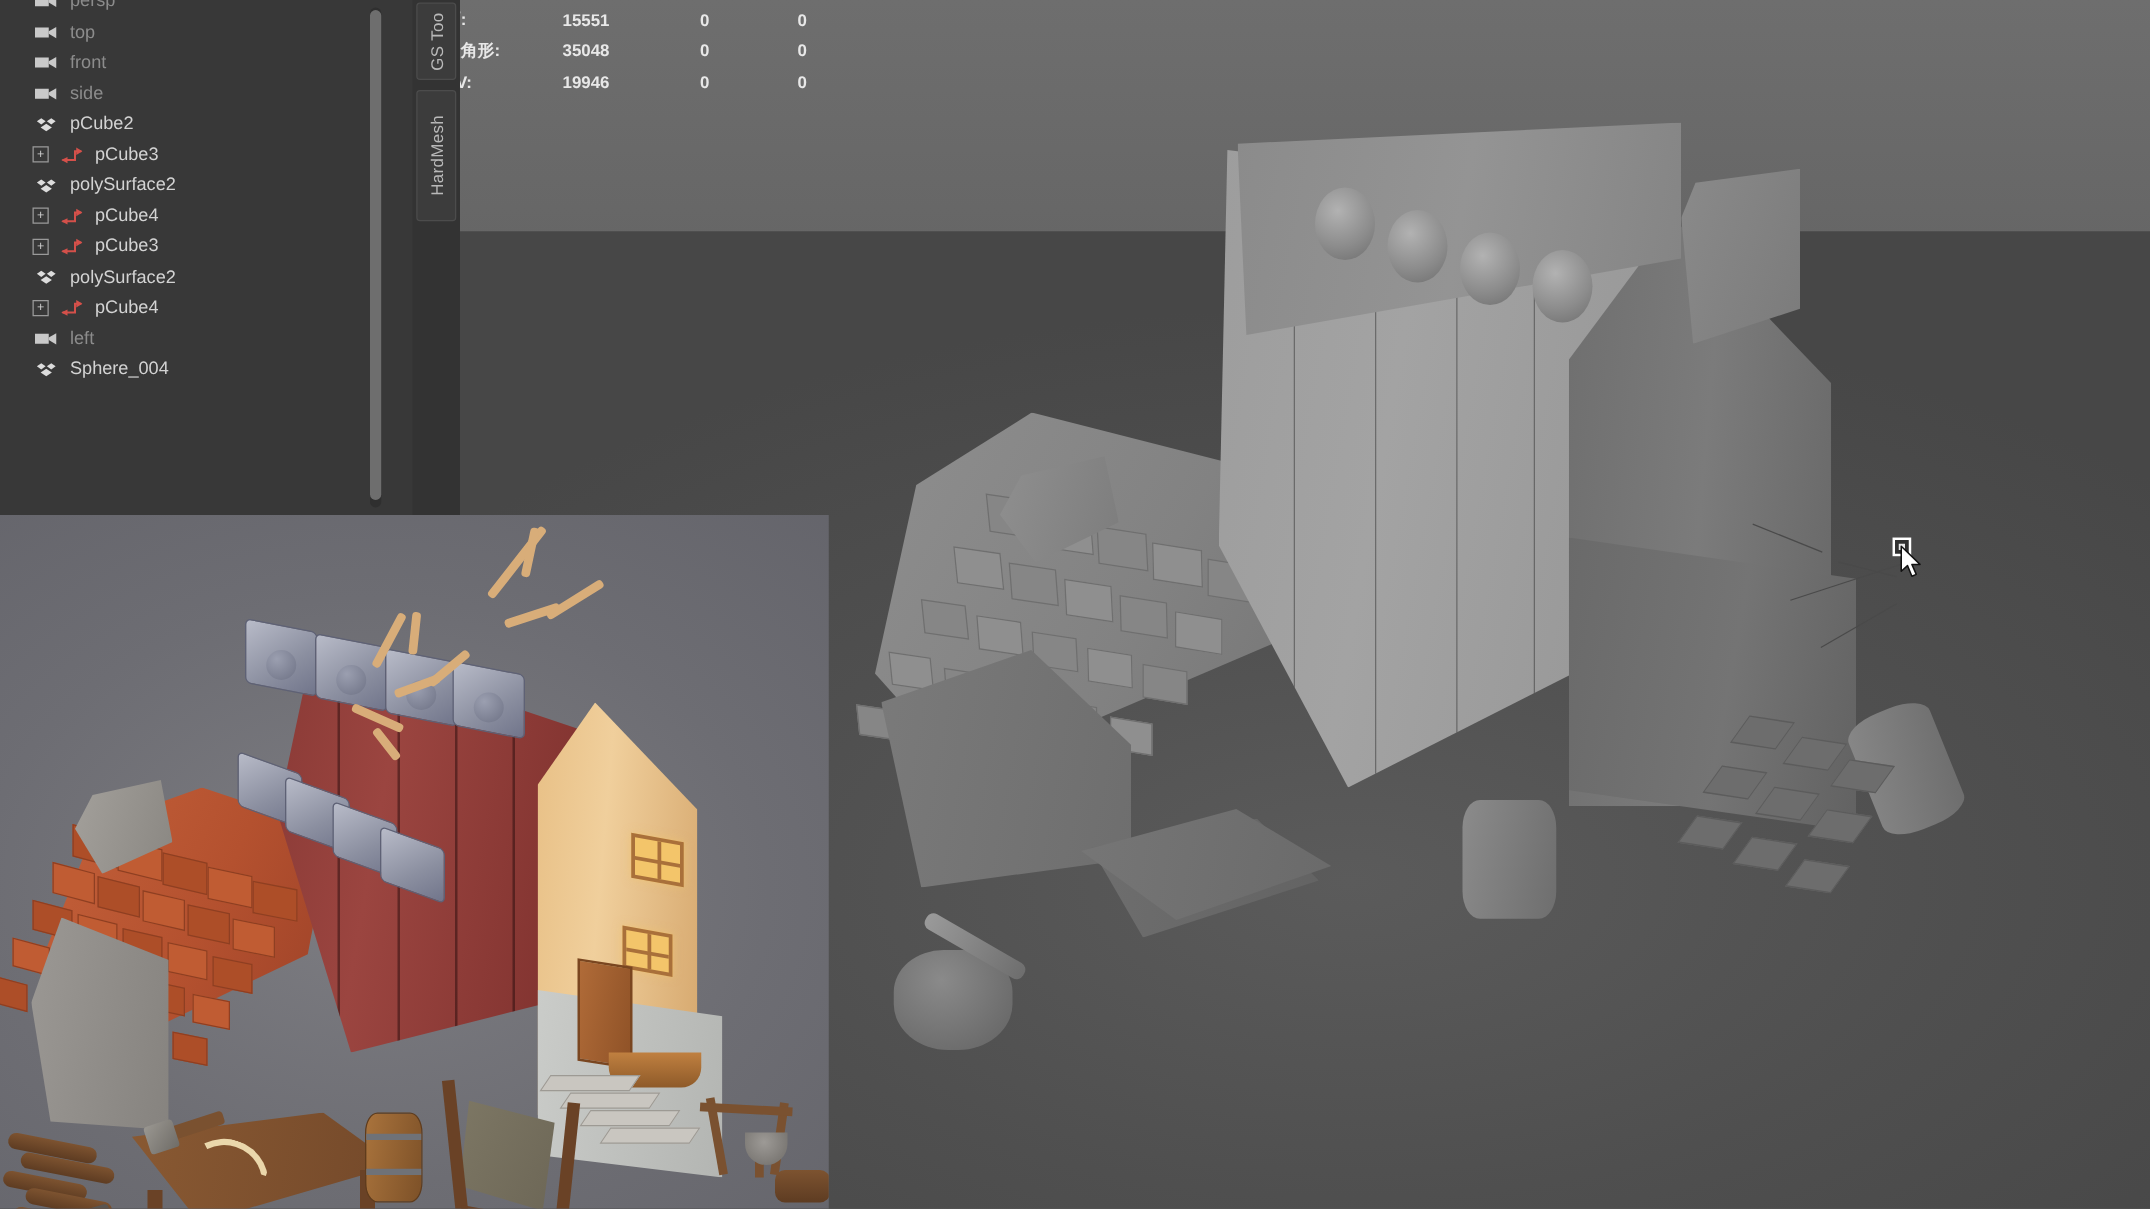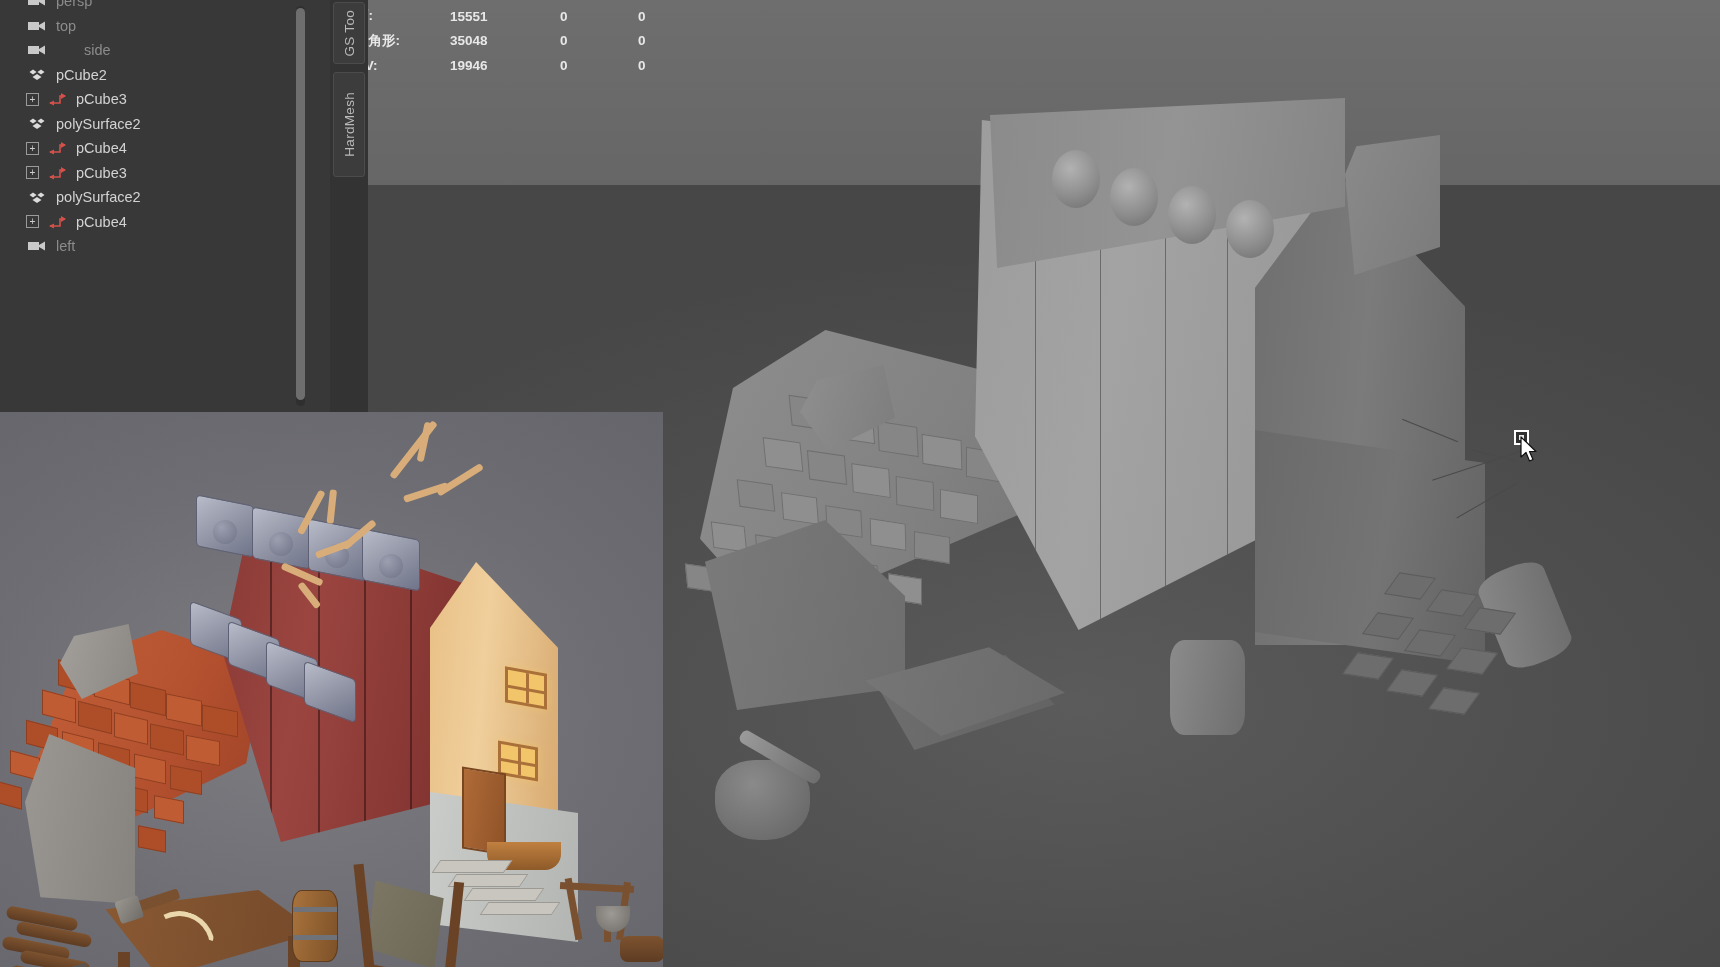--- a/index.html
+++ b/index.html
@@ -414,21 +414,28 @@
             </svg></span>
           <span>persp</span>
         </div>
         <div class="out-row dim" style="position: relative;">
           <span class="ico"><svg width="18" height="12" viewBox="0 0 18 12">
               <rect x="0" y="2" width="11" height="8" fill="#c9c9c9"></rect>
               <path d="M11,5 L17,1.5 L17,10.5 L11,7 Z" fill="#c9c9c9"></path>
             </svg></span>
           <span>top</span>
         </div>
-        <div class="out-row dim" style="position: relative; gap: 28px;">
+        <div class="out-row dim" style="position: relative;">
+          <span class="ico"><svg width="18" height="12" viewBox="0 0 18 12">
+              <rect x="0" y="2" width="11" height="8" fill="#c9c9c9"></rect>
+              <path d="M11,5 L17,1.5 L17,10.5 L11,7 Z" fill="#c9c9c9"></path>
+            </svg></span>
+          <span>front</span>
+        </div>
+        <div class="out-row dim" style="position: relative;">
           <span class="ico"><svg width="18" height="12" viewBox="0 0 18 12">
               <rect x="0" y="2" width="11" height="8" fill="#c9c9c9"></rect>
               <path d="M11,5 L17,1.5 L17,10.5 L11,7 Z" fill="#c9c9c9"></path>
             </svg></span>
           <span>side</span>
         </div>
         <div class="out-row" style="position: relative;">
           <span class="ico"><svg width="18" height="13" viewBox="0 0 18 13">
               <path d="M5,1.5 L8.5,4 L5,6.5 L1.5,4 Z" fill="#dcdcdc"></path>
               <path d="M13,1.5 L16.5,4 L13,6.5 L9.5,4 Z" fill="#dcdcdc"></path>
@@ -487,20 +494,28 @@
               <path d="M1,11 L6,8.5 L6,13.5 Z" fill="#d4504a"></path>
             </svg></span>
           <span>pCube4</span>
         </div>
         <div class="out-row dim" style="position: relative;">
           <span class="ico"><svg width="18" height="12" viewBox="0 0 18 12">
               <rect x="0" y="2" width="11" height="8" fill="#c9c9c9"></rect>
               <path d="M11,5 L17,1.5 L17,10.5 L11,7 Z" fill="#c9c9c9"></path>
             </svg></span>
           <span>left</span>
+        </div>
+        <div class="out-row" style="position: relative;">
+          <span class="ico"><svg width="18" height="13" viewBox="0 0 18 13">
+              <path d="M5,1.5 L8.5,4 L5,6.5 L1.5,4 Z" fill="#dcdcdc"></path>
+              <path d="M13,1.5 L16.5,4 L13,6.5 L9.5,4 Z" fill="#dcdcdc"></path>
+              <path d="M9,6 L13.5,9 L9,12 L4.5,9 Z" fill="#dcdcdc"></path>
+            </svg></span>
+          <span>Sphere_004</span>
         </div>
       </div>
     <div class="out-scroll">
         <i></i>
       </div>
   </div>
 
   <div class="vtabs">
     <div class="vtab" id="vtab-gs">
       <span>GS Too</span>

